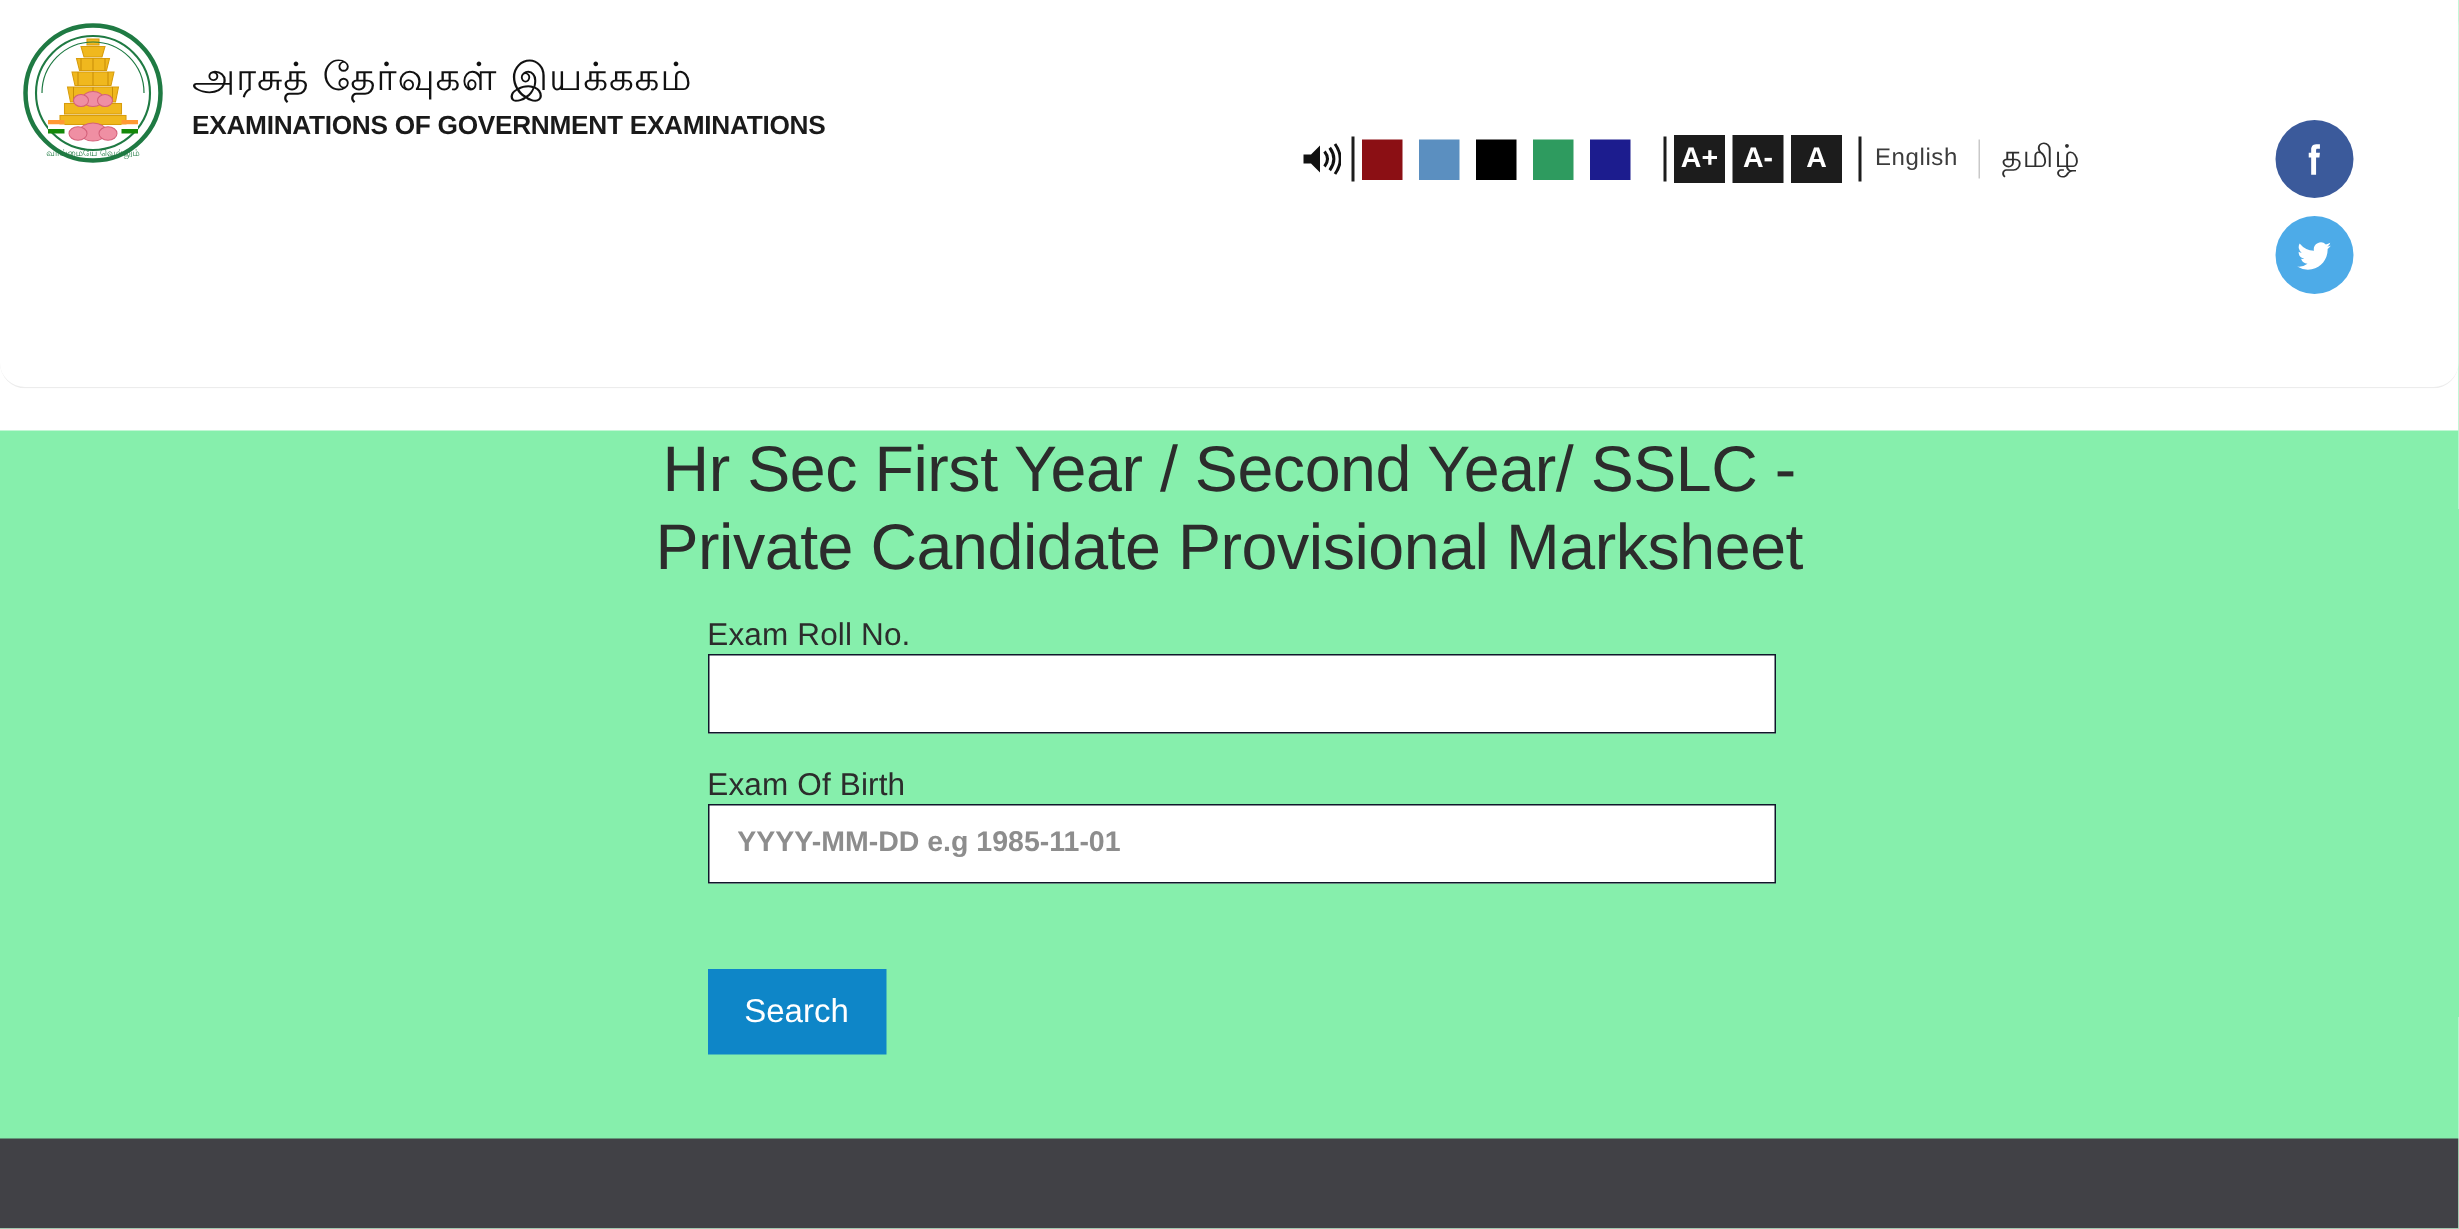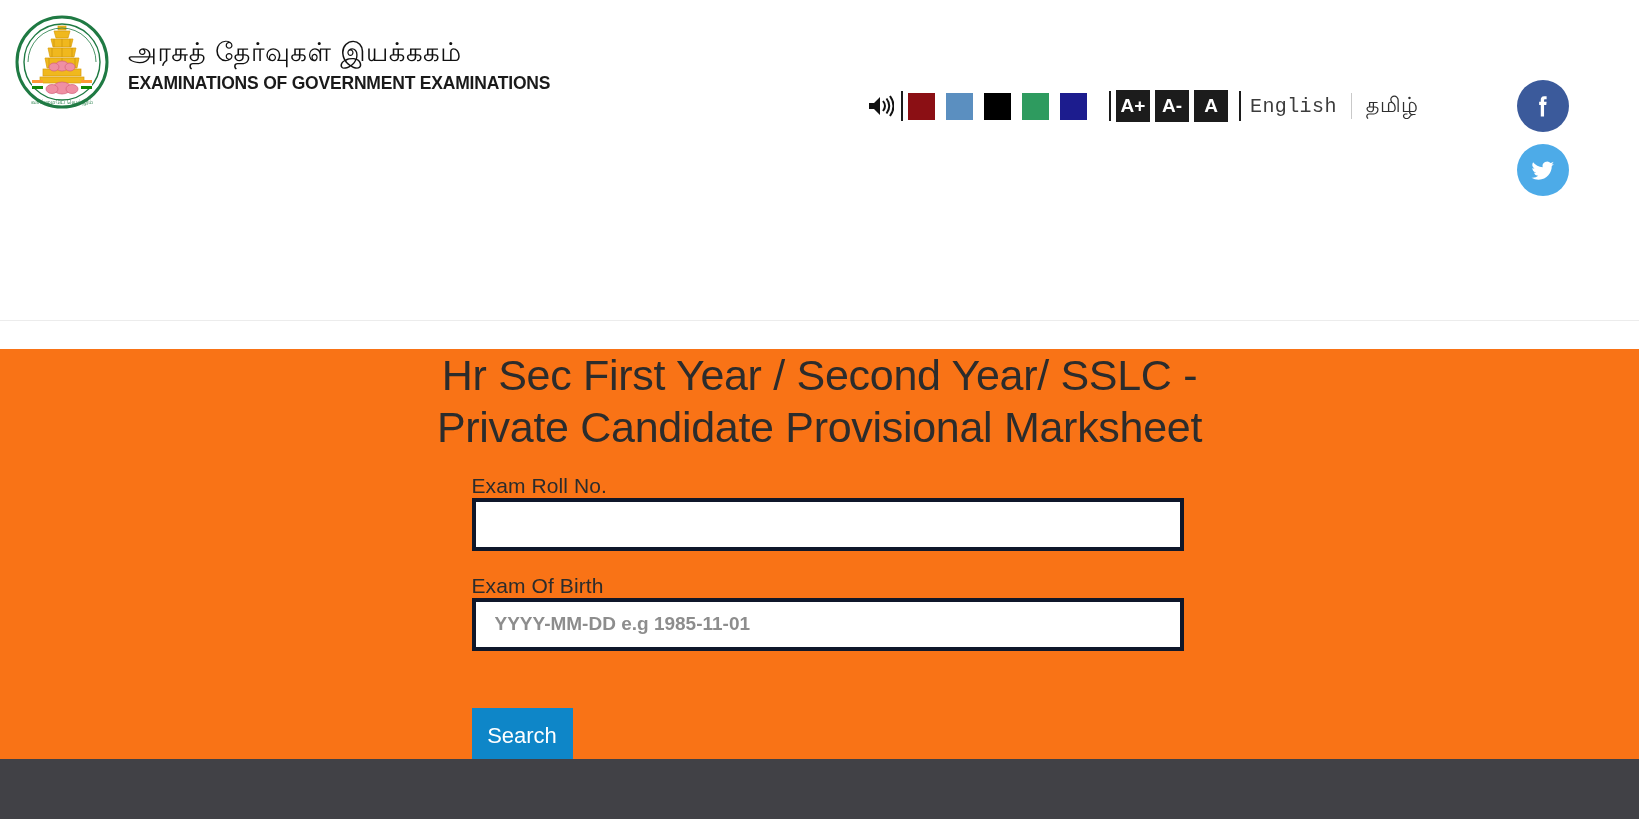--- a/index.html
+++ b/index.html
@@ -14,23 +14,24 @@
     font-family: "Liberation Sans", sans-serif;
     background: #ffffff;
     color: #2b2b2b;
     position: relative;
   }
 
   
   .site-header {
     position: relative;
     width: 100%;
-    height: 321px;
+    height: 259px;
     background: #ffffff;
     border-bottom: 1px solid #ececec;
+    border-radius: 17px;
   }
 
   .brand {
     position: absolute;
     left: 14px;
     top: 14px;
     display: flex;
     align-items: center;
     gap: 18px;
   }
@@ -119,27 +120,26 @@
     padding: 0;
   }
 
   .lang-wrap {
     display: flex;
     align-items: center;
     margin-left: 4px;
   }
 
   .lang-link {
-    font-size: 20px;
+    font-size: 16px;
     color: #3c3c3c;
     text-decoration: none;
     letter-spacing: 0.4px;
     cursor: pointer;
     white-space: nowrap;
-    font-family: Liberation Mono, monospace;
   }
 
   .lang-link.tamil {
     font-family: Liberation Sans, sans-serif;
     font-size: 21px;
     color: #2f2f2f;
   }
 
   .lang-sep {
     width: 1px;
@@ -171,21 +171,21 @@
   }
 
   .social-btn.fb { background: #3b5a9b; }
   .social-btn.tw { background: #4dabe8; }
 
   
   .main {
     position: relative;
     width: 100%;
     height: 500px;
-    background: #f97316;
+    background: #86efac;
   }
 
   .page-title {
     width: 820px;
     margin: 28px auto 0;
     text-align: center;
     font-size: 43px;
     font-weight: 400;
     line-height: 1.22;
     color: #2c2c2c;
@@ -204,39 +204,39 @@
     color: #2c2c2c;
     margin-bottom: 20px;
     letter-spacing: 0.1px;
   }
 
   .field-input {
     display: block;
     width: 712px;
     height: 53px;
     background: #ffffff;
-    border: 4px solid #0f172a;
+    border: 1px solid #0f172a;
     font-family: "Liberation Sans", sans-serif;
     font-size: 19px;
     font-weight: 700;
     color: #5a5a5a;
     padding: 0 19px;
     outline: none;
   }
 
   .field-input::placeholder {
     color: #8d8d8d;
     font-weight: 700;
   }
 
   .field-gap { height: 23px; }
 
   .search-btn {
     margin-top: 57px;
-    width: 101px;
+    width: 119px;
     height: 57px;
     background: #0e86c8;
     color: #ffffff;
     border: none;
     font-family: "Liberation Sans", sans-serif;
     font-size: 22px;
     font-weight: 400;
     cursor: pointer;
     padding: 0;
   }

